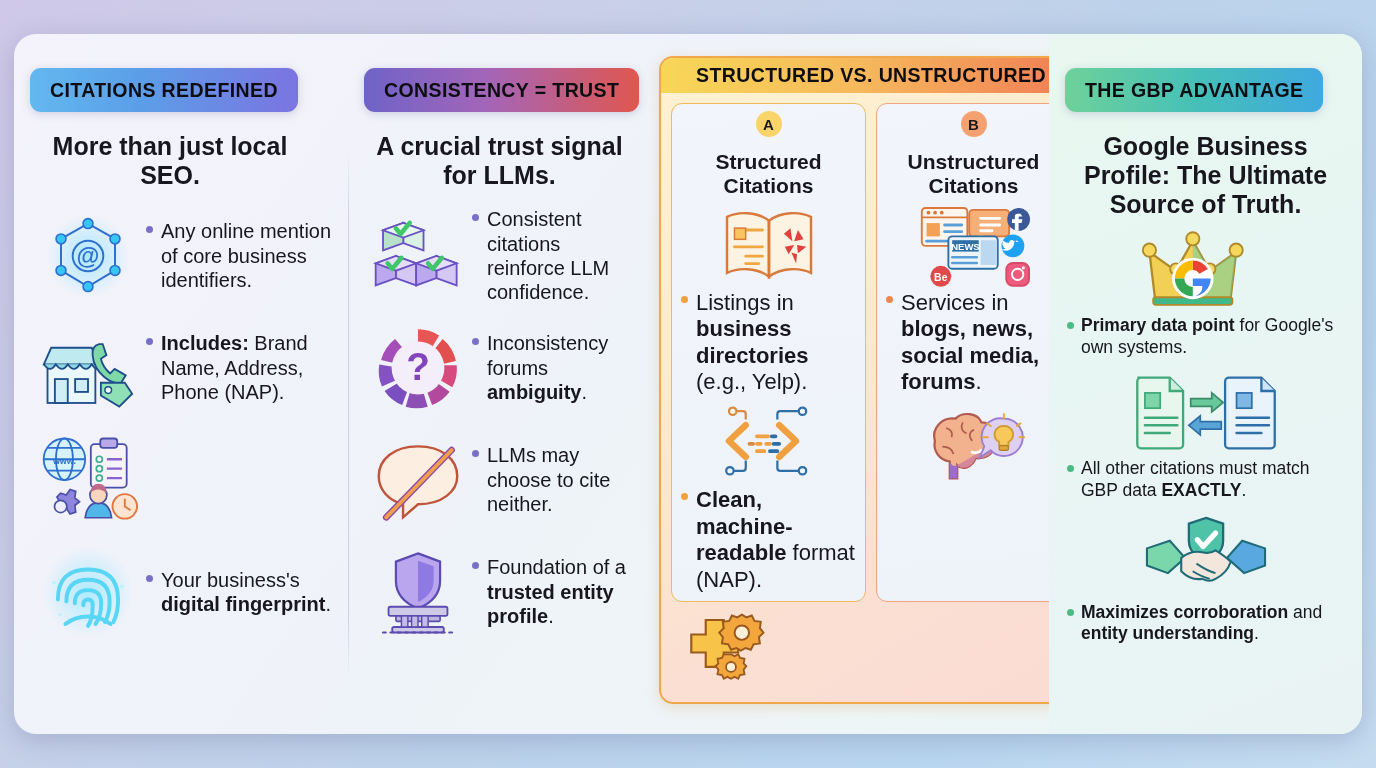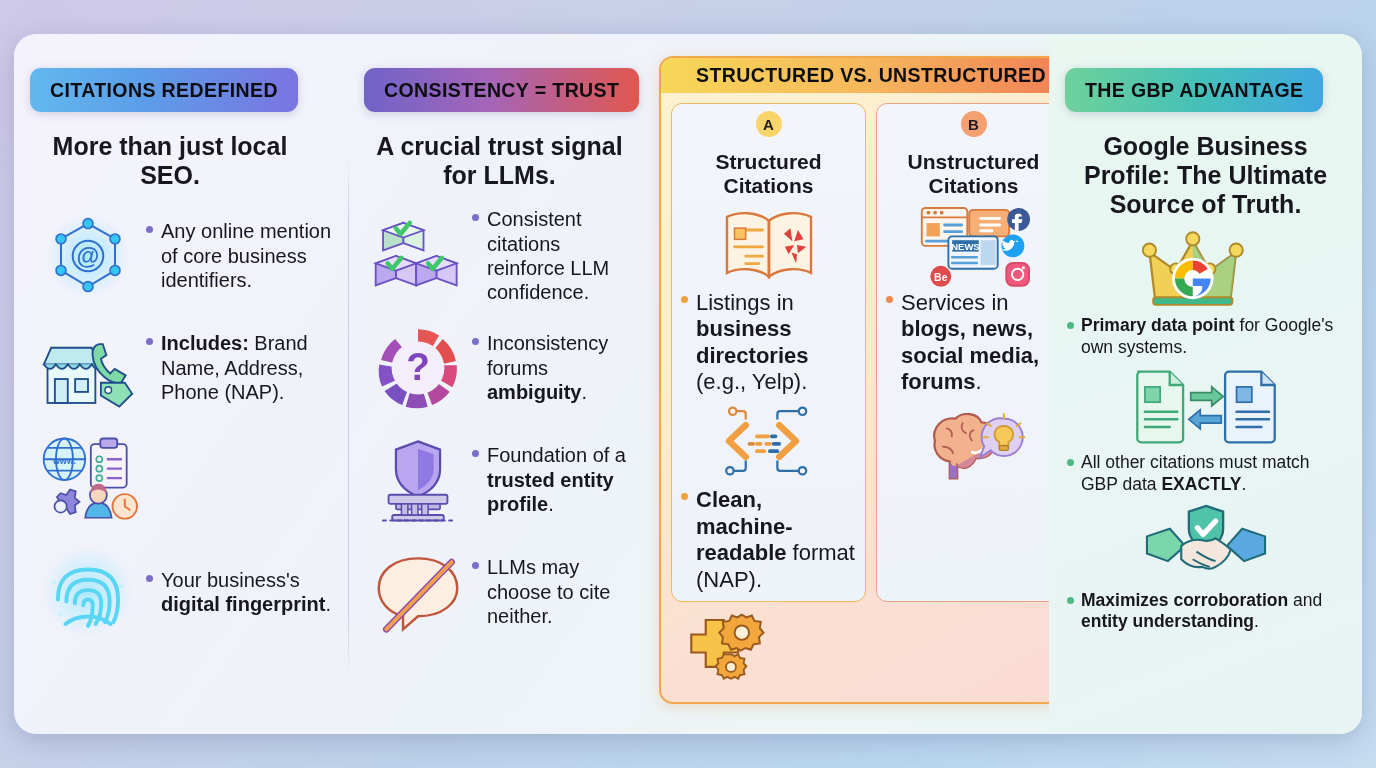--- a/index.html
+++ b/index.html
@@ -99,21 +99,21 @@
                position: relative; padding-left: 15px; }
   .row .txt::before {
     content: "";
     position: absolute; left: 0; top: 7px;
     width: 7px; height: 7px; border-radius: 50%;
     background: var(--bullet, #7a6fc8);
   }
   .row .txt b { font-weight: 700; }
 
   
-  .p4 .rows { gap: 2px; margin-top: 4px; }
+  .p4 .rows { gap: 8px; margin-top: 4px; }
   .stackrow { display: flex; flex-direction: column; align-items: center; width: 100%; }
   .stackrow .ico { height: 92px; display: flex; align-items: center; justify-content: center; }
   .stackrow .txt {
     font-size: 17.5px; line-height: 1.24; color: #17171d;
     position: relative; padding-left: 16px; width: 100%;
   }
   .stackrow .txt::before {
     content: ""; position: absolute; left: 2px; top: 7px;
     width: 7px; height: 7px; border-radius: 50%; background: #4dba84;
   }
@@ -347,20 +347,31 @@
             </g>
             <circle cx="50" cy="50" r="30" fill="#f3eef9"></circle>
             <text x="50" y="64" font-size="44" font-weight="700" text-anchor="middle" fill="#8244bd" font-family="'Liberation Sans',sans-serif">?</text>
           </svg>
         </span>
         <span class="txt" style="--bullet:#7a6fc8"><span>Inconsistency forums </span><b>ambiguity</b><span>.</span></span>
       </div>
 
       <div class="row">
         <span class="ico">
+          <svg width="94" height="86" viewBox="0 0 100 92">
+            <path d="M50 10 C24 10 8 24 8 42 C8 56 18 68 34 72 L34 86 L50 72 C76 72 92 58 92 42 C92 24 76 10 50 10 Z" fill="#fdeee2" stroke="#c0553c" stroke-width="2.6"></path>
+            <path d="M16 86 L86 14" stroke="#8e4aa8" stroke-width="7" stroke-linecap="round"></path>
+            <path d="M16 86 L86 14" stroke="#f0a04c" stroke-width="4" stroke-linecap="round"></path>
+          </svg>
+        </span>
+        <span class="txt" style="--bullet:#7a6fc8">LLMs may choose to cite neither.</span>
+      </div>
+
+      <div class="row">
+        <span class="ico">
           <svg width="92" height="94" viewBox="0 0 100 100">
             <path d="M50 8 L74 17 V38 C74 54 62 63 50 68 C38 63 26 54 26 38 V17 Z" fill="#b9a6ef" stroke="#5b4bb0" stroke-width="2.4"></path>
             <path d="M50 16 L67 22 V38 C67 50 58 57 50 61 Z" fill="#8f7ae3"></path>
             <rect x="18" y="66" width="64" height="10" rx="2" fill="#cfc9e8" stroke="#5b4bb0" stroke-width="2"></rect>
             <rect x="26" y="76" width="48" height="6" rx="1.5" fill="#bdb6e0" stroke="#5b4bb0" stroke-width="1.8"></rect>
             <g fill="#d6d2ee" stroke="#5b4bb0" stroke-width="1.7">
               <rect x="31" y="82" width="8" height="0"></rect>
             </g>
             <g fill="#cfc9e8" stroke="#5b4bb0" stroke-width="1.7">
               <rect x="30" y="76" width="7" height="0"></rect>
@@ -409,31 +420,20 @@
               <rect x="32" y="76" width="7" height="12"></rect>
                 <rect x="43" y="76" width="7" height="12"></rect>
               <rect x="54" y="76" width="7" height="12"></rect>
             </g>
             <g stroke="#5b4bb0" stroke-width="2.4" stroke-linecap="round" stroke-dasharray="3 5">
               <path d="M12 94 H88"></path>
             </g>
           </svg>
         </span>
         <span class="txt" style="--bullet:#7a6fc8"><span>Foundation of a </span><b>trusted entity profile</b><span>.</span></span>
-      </div>
-
-      <div class="row">
-        <span class="ico">
-          <svg width="94" height="86" viewBox="0 0 100 92">
-            <path d="M50 10 C24 10 8 24 8 42 C8 56 18 68 34 72 L34 86 L50 72 C76 72 92 58 92 42 C92 24 76 10 50 10 Z" fill="#fdeee2" stroke="#c0553c" stroke-width="2.6"></path>
-            <path d="M16 86 L86 14" stroke="#8e4aa8" stroke-width="7" stroke-linecap="round"></path>
-            <path d="M16 86 L86 14" stroke="#f0a04c" stroke-width="4" stroke-linecap="round"></path>
-          </svg>
-        </span>
-        <span class="txt" style="--bullet:#7a6fc8">LLMs may choose to cite neither.</span>
       </div>
     </div>
   </section>
 
   <section class="panel p3">
     <div id="structured-card">
       <div class="pill pill-3">STRUCTURED VS. UNSTRUCTURED</div>
 
       <div id="structured-columns">
 

